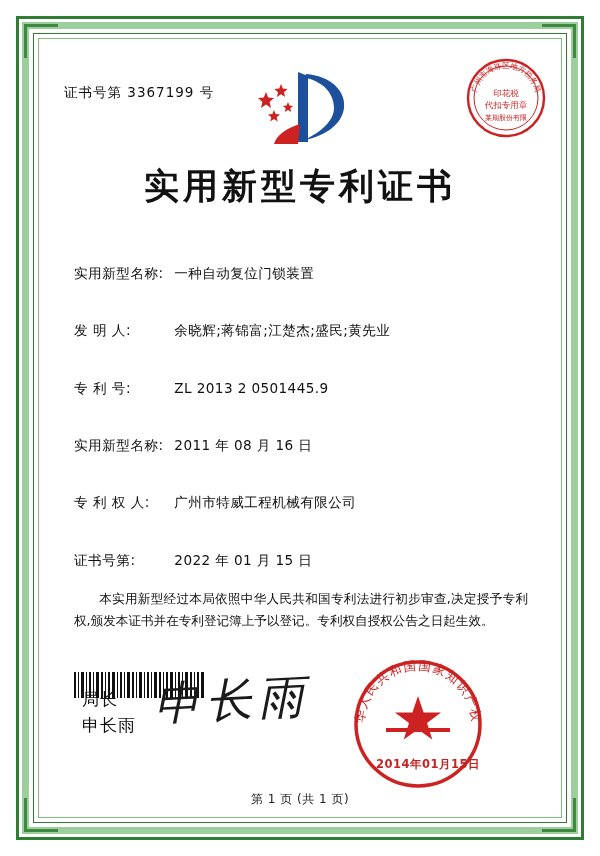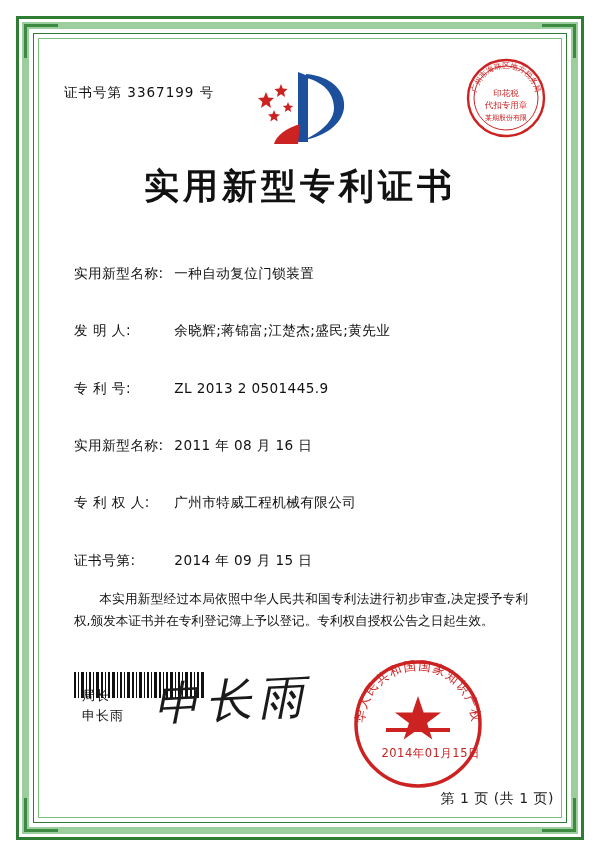--- a/index.html
+++ b/index.html
@@ -174,21 +174,21 @@
     position: absolute;
     left: 0;
     right: 0;
     bottom: 38px;
     height: 104px;
   }
   .director {
     position: absolute;
     left: 36px;
     top: 18px;
-    font-size: 13px;
+    font-size: 17px;
     line-height: 1.55;
     color: #111;
     letter-spacing: 1px;
   }
   .signature {
     position: absolute;
     left: 108px;
     top: 2px;
     font-family: "DejaVu Serif", "Liberation Serif", serif;
     font-size: 46px;
@@ -200,33 +200,34 @@
   .bottom-stamp {
     position: absolute;
     right: 70px;
     top: -10px;
     width: 132px;
     height: 132px;
   }
   .stamp-date {
     position: absolute;
     right: 74px;
-    top: 78px;
+    top: 89px;
     font-size: 11.5px;
     color: #c62222;
     letter-spacing: .5px;
     font-family: "DejaVu Sans", "Liberation Sans", sans-serif;
+    font-weight: bold;
   }
   .page-no {
     position: absolute;
     left: 0;
     right: 0;
     bottom: 2px;
-    text-align: right;
-    font-size: 14px;
+    text-align: center;
+    font-size: 12px;
     color: #222;
     letter-spacing: .5px;
   }
 </style>
 </head>
 <body>
 
 <div class="page">
 
   <div class="frame-outer"></div>
@@ -290,21 +291,21 @@
       <div class="field">
         <span class="lbl">实用新型名称:</span>
         <span class="val">2011 年 08 月 16 日</span>
       </div>
       <div class="field">
         <span class="lbl">专 利 权 人:</span>
         <span class="val">广州市特威工程机械有限公司</span>
       </div>
       <div class="field">
         <span class="lbl">证书号第:</span>
-        <span class="val">2014 年 09 月 15 日</span>
+        <span class="val">2022 年 01 月 15 日</span>
       </div>
     </div>
 
     <div class="paras">
       <p class="para">本实用新型经过本局依照中华人民共和国专利法进行初步审查,决定授予专利权,颁发本证书并在专利登记簿上予以登记。专利权自授权公告之日起生效。</p>
     </div>
 
     <div class="barcode">
       <svg viewBox="0 0 132 26" width="132" height="26" aria-hidden="true">
         <g fill="#111">

